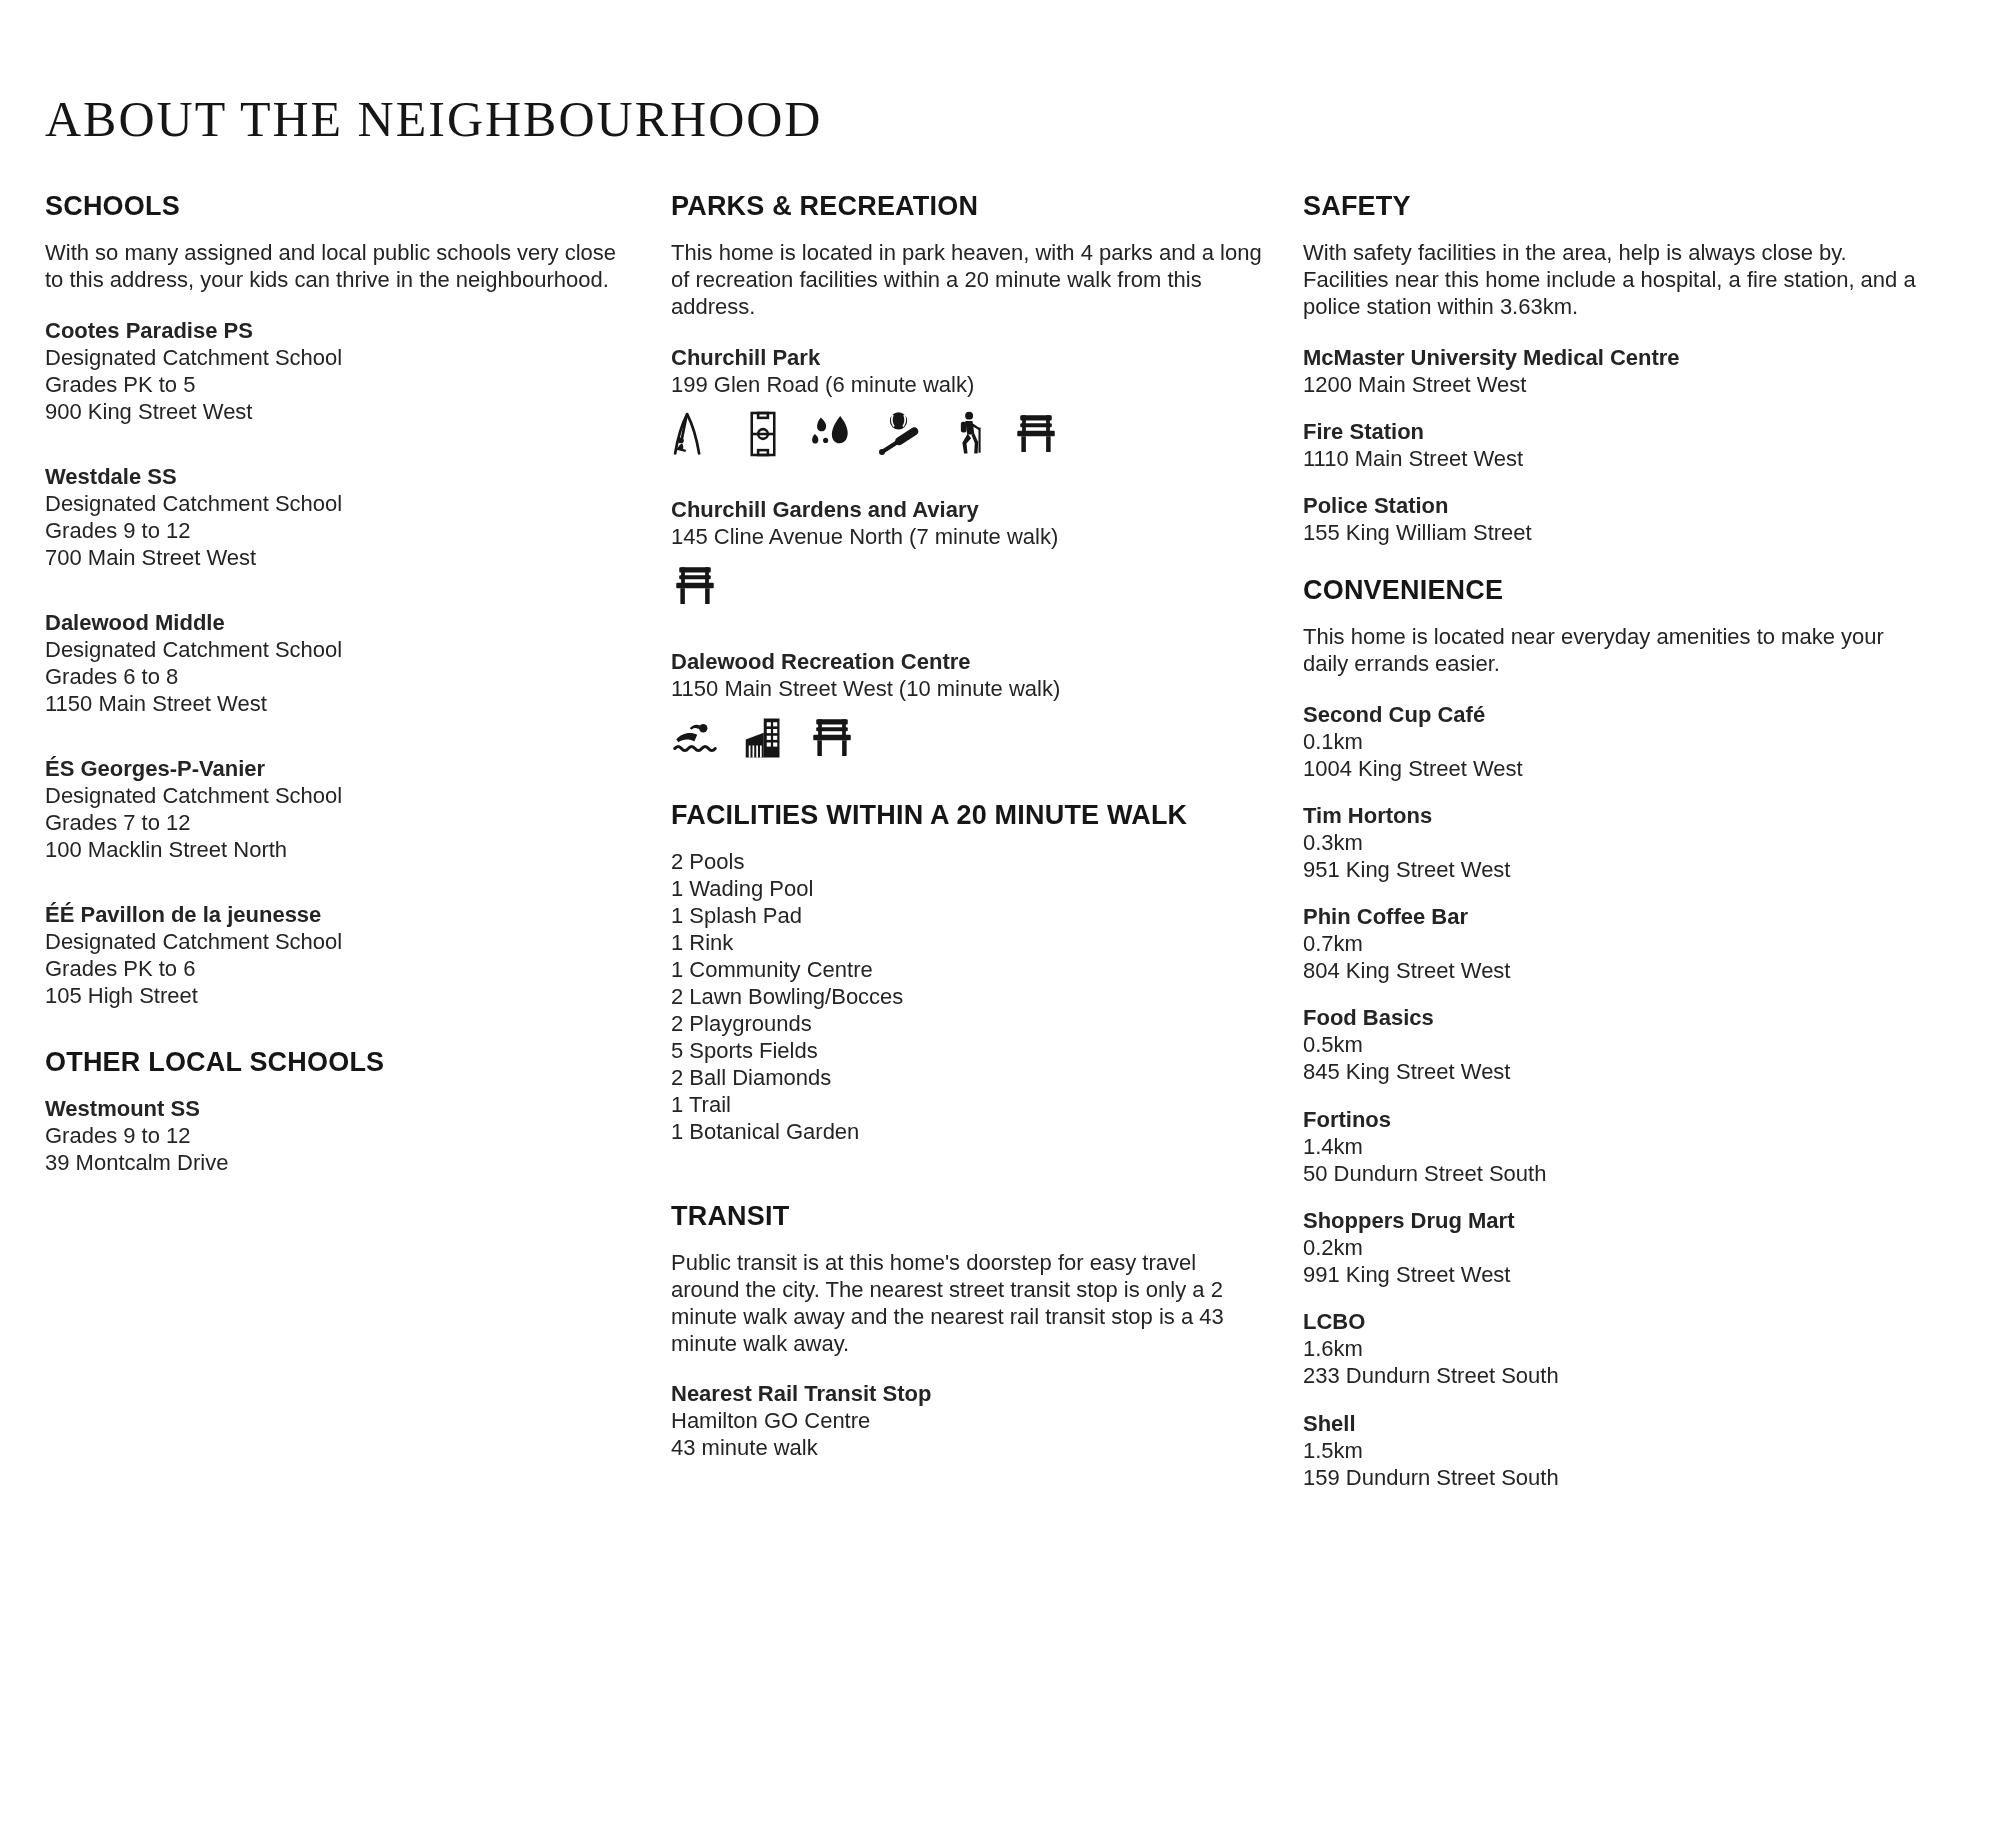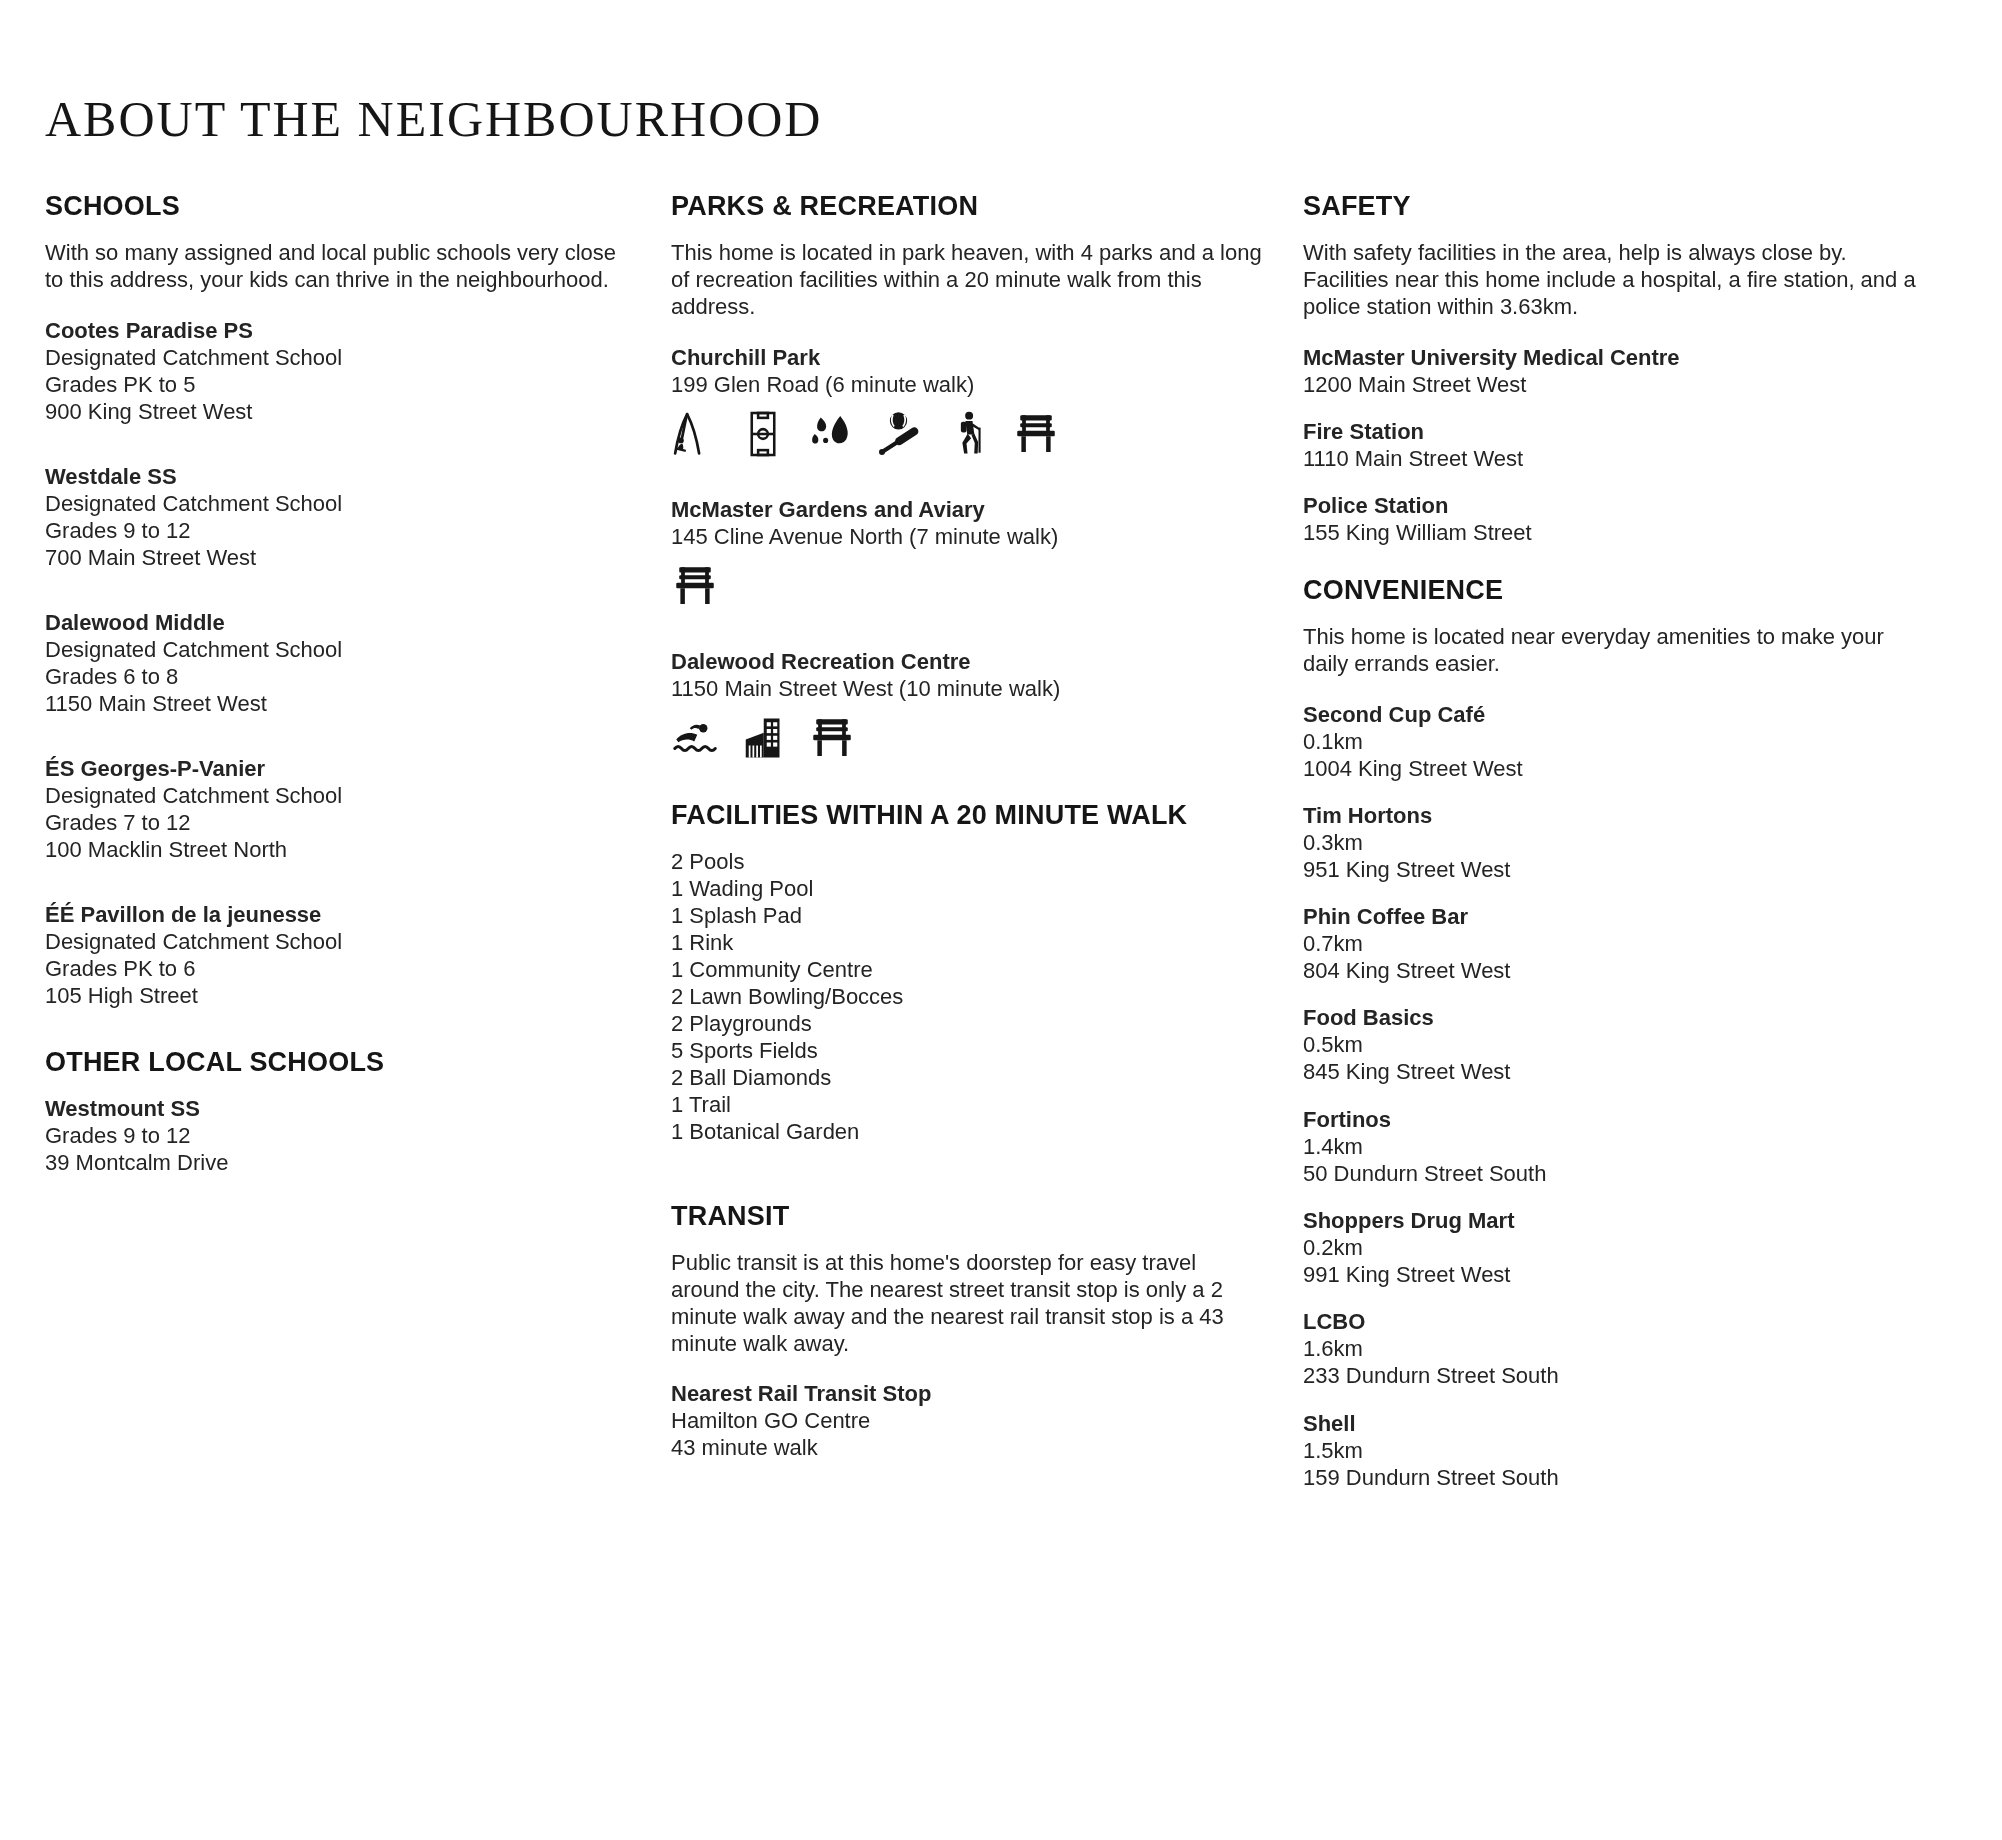--- a/index.html
+++ b/index.html
@@ -125,21 +125,21 @@
             <svg class="pk-icon" viewBox="0 0 64 64">
               <use href="#trail-icon" xlink:href="#trail-icon"></use>
             </svg>
             <svg class="pk-icon" viewBox="0 0 64 64">
               <use href="#bench-icon" xlink:href="#bench-icon"></use>
             </svg>
           </div>
       </div>
 
       <div class="item">
-        <div class="name">McMaster Gardens and Aviary</div>
+        <div class="name">Churchill Gardens and Aviary</div>
         <div>145 Cline Avenue North (7 minute walk)</div>
         <div class="icons">
             <svg class="pk-icon" viewBox="0 0 64 64">
               <use href="#bench-icon" xlink:href="#bench-icon"></use>
             </svg>
           </div>
       </div>
 
       <div class="item">
         <div class="name">Dalewood Recreation Centre</div>

